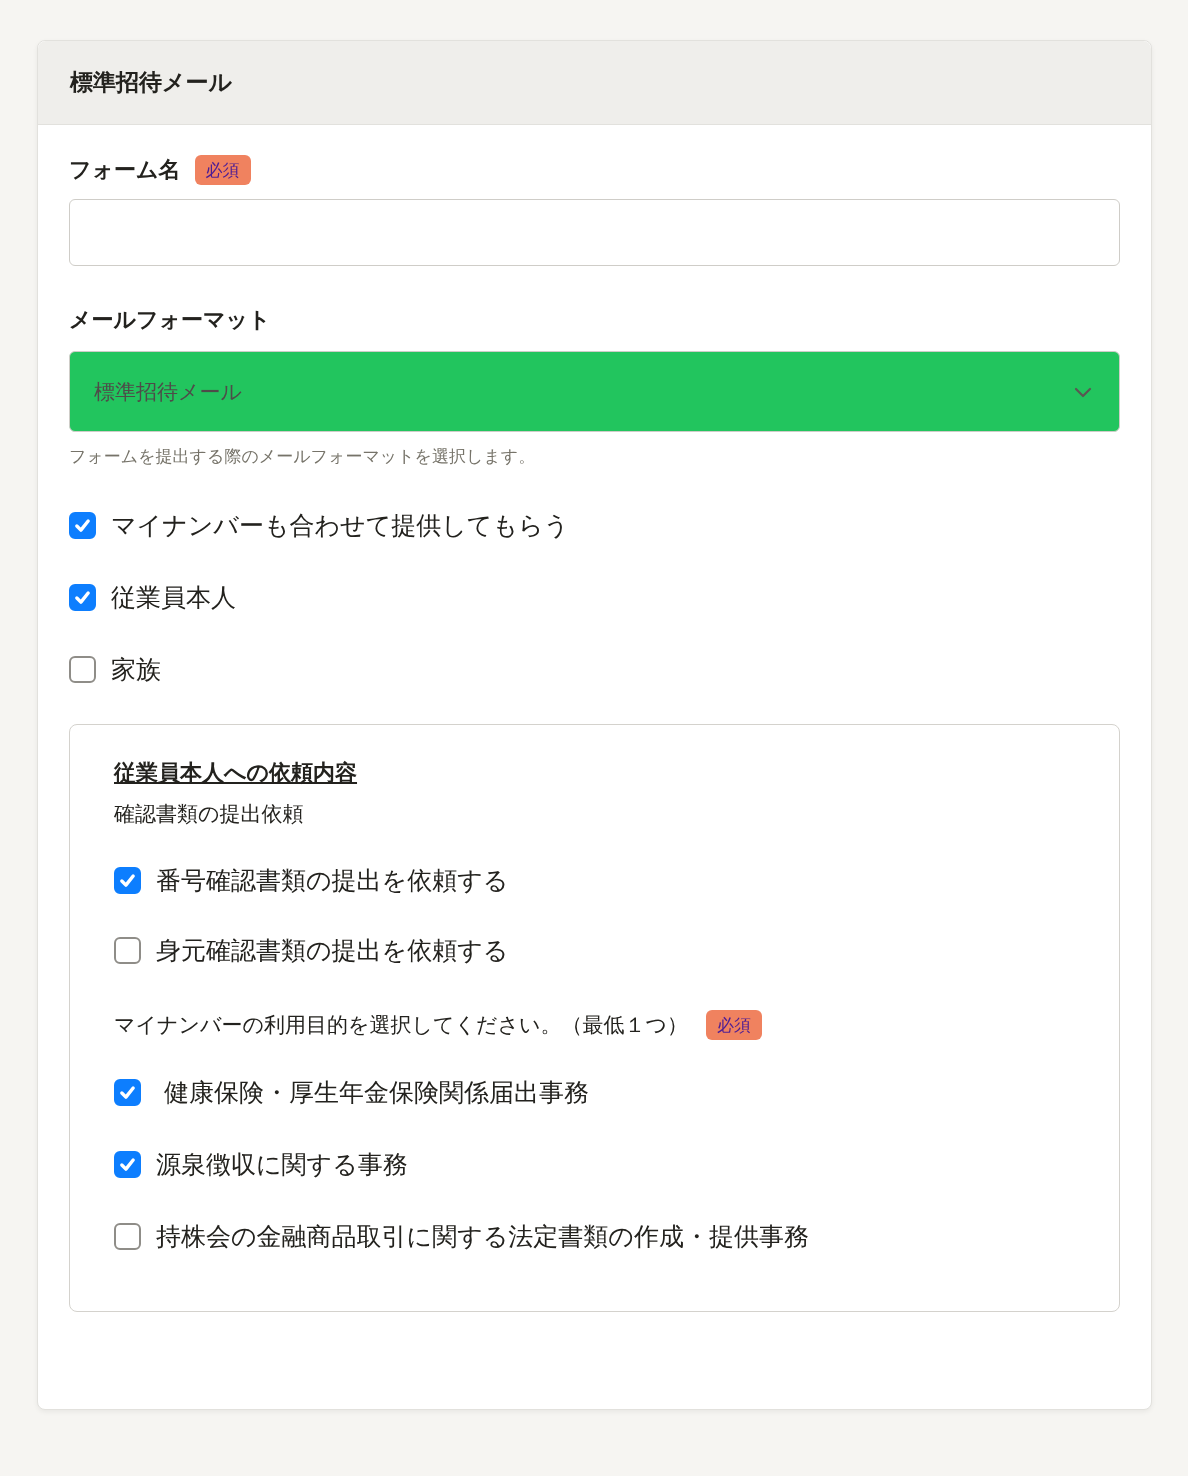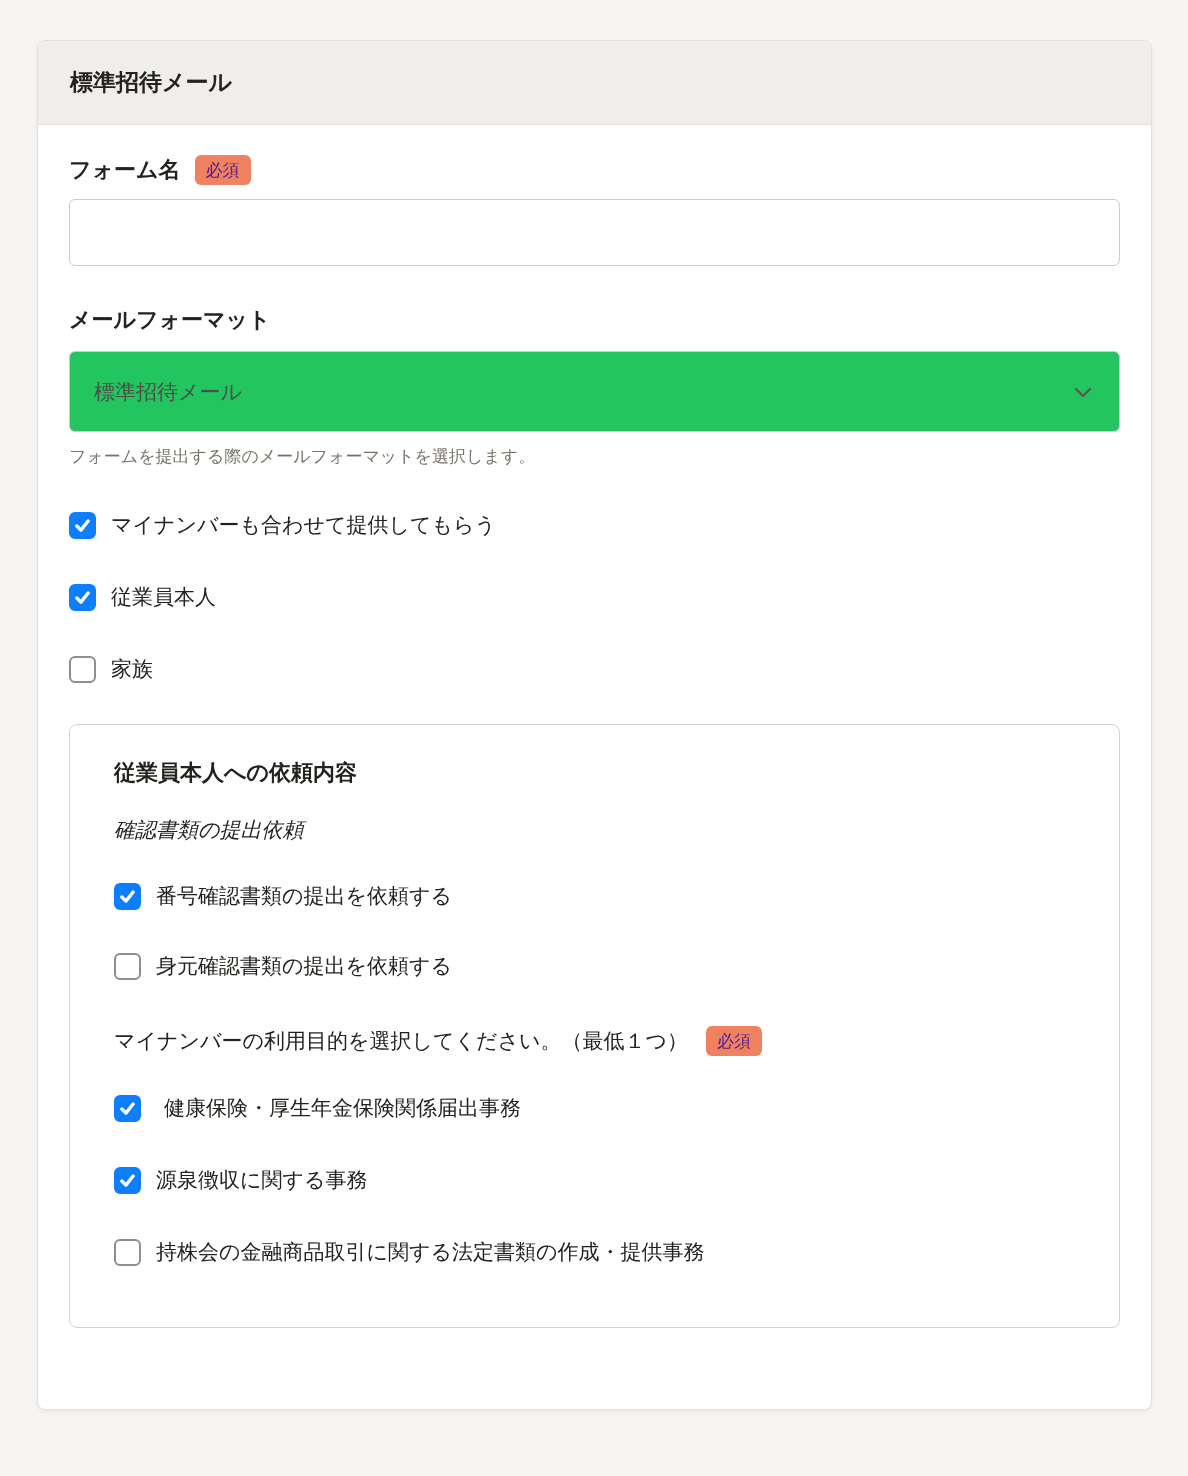--- a/index.html
+++ b/index.html
@@ -126,41 +126,41 @@
     justify-content:center;
   }
   .check-row .cbx .tick{display:none;width:17px;height:17px;}
   .check-row .cbx.checked{
     background:var(--accent-blue);
     border-color:var(--accent-blue);
   }
   .check-row .cbx.checked .tick{display:block;}
   .check-row .cbx-label{
     margin-left:15px;
-    font-size:21px;
+    font-size:25px;
     line-height:28px;
   }
   .top-checks .check-row{margin-top:44px;}
   .top-checks .check-row:first-child{margin-top:43px;}
   .panel{
     margin-top:41px;
     border:1px solid #d4d2cd;
     border-radius:8px;
     padding:33px 44px 61px 44px;
   }
   .panel-title{
     font-size:22px;
     font-weight:bold;
     line-height:30px;
+    text-decoration:underline;
   }
   .panel-sub{
-    margin-top:28px;
+    margin-top:12px;
     font-size:21px;
     line-height:28px;
-    font-style:italic;
   }
   .panel .doc-checks .check-row{margin-top:42px;}
   .panel .doc-checks .check-row:first-child{margin-top:38px;}
   .purpose-row{
     margin-top:45px;
     display:flex;
     align-items:center;
     height:32px;
   }
   .purpose-label{

